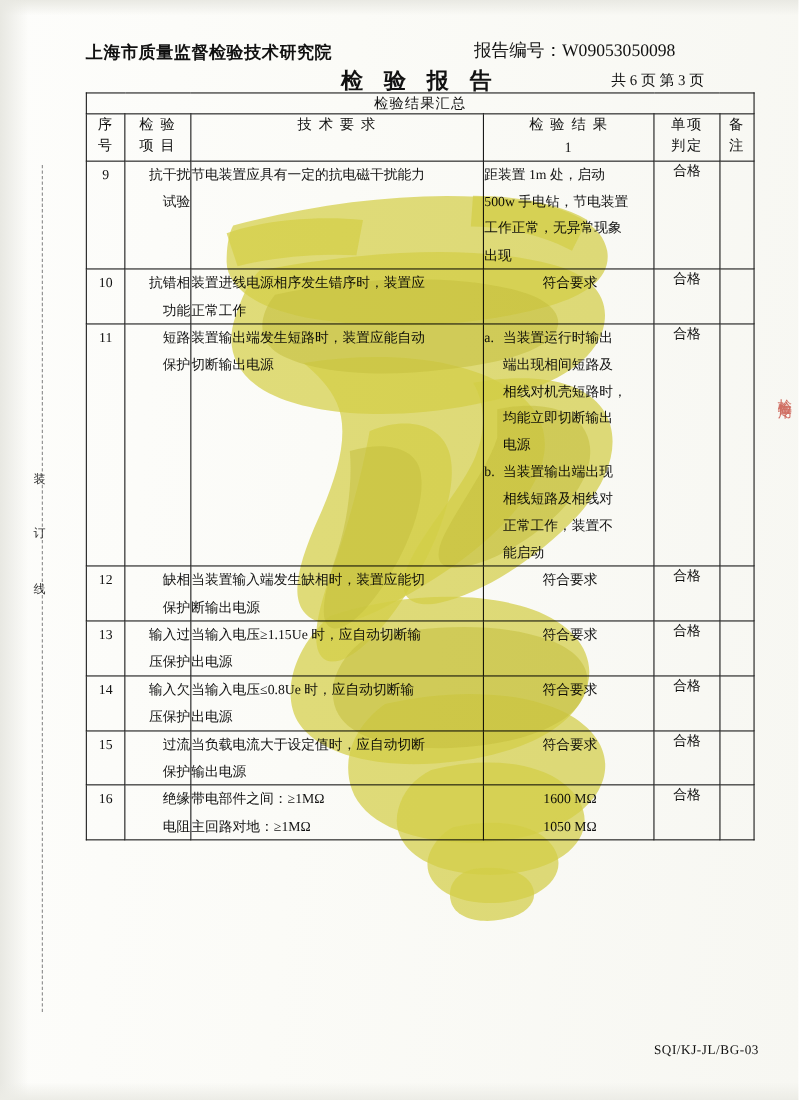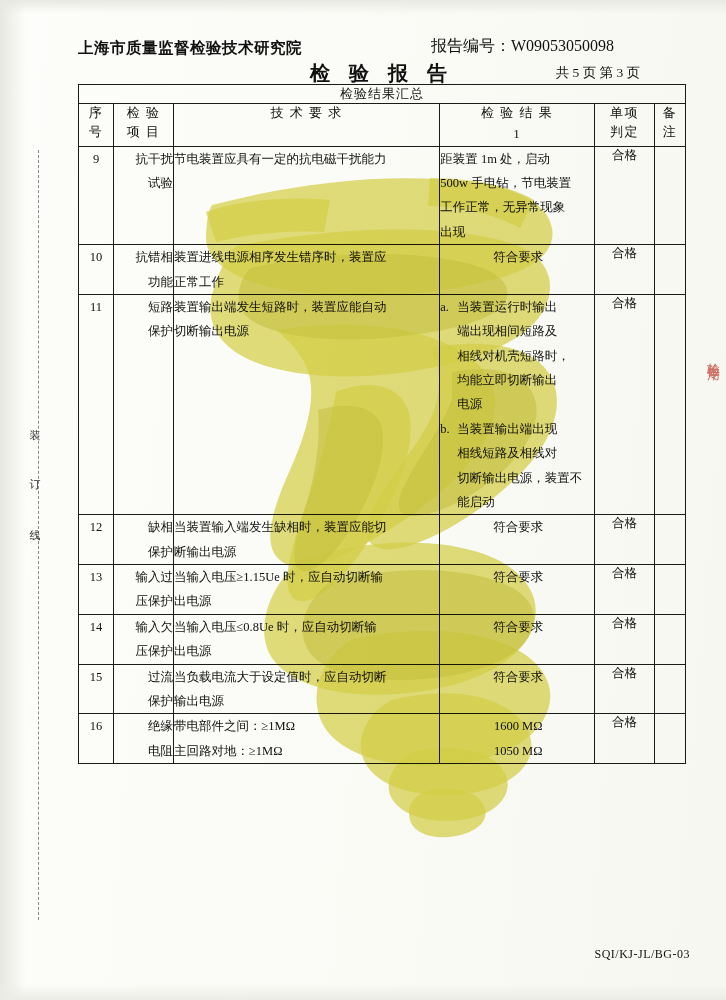--- a/index.html
+++ b/index.html
@@ -224,21 +224,21 @@
   <div class="binding-label bl1">装</div>
   <div class="binding-label bl2">订</div>
   <div class="binding-label bl3">线</div>
 
   <div class="seal">检验专用</div>
 
   <header class="doc-head">
     <div class="org-name">上海市质量监督检验技术研究院</div>
     <div class="report-no">报告编号：W09053050098</div>
     <div class="main-title">检 验 报 告</div>
-    <div class="page-no">共 5 页  第 3 页</div>
+    <div class="page-no">共 6 页  第 3 页</div>
   </header>
 
   <div class="tbl-wrap">
     <table class="report">
       <colgroup>
         <col class="col-idx">
           <col class="col-item">
           <col class="col-req">
         <col class="col-res">
           <col class="col-judge">
@@ -319,21 +319,21 @@
               <div class="res-list">
                 <div class="res-li"><span class="marker">a.</span><span>当装置运行时输出</span></div>
                 <div class="res-li"><span>端出现相间短路及</span></div>
                 <div class="res-li"><span>相线对机壳短路时，</span></div>
                 <div class="res-li"><span>均能立即切断输出</span></div>
                 <div class="res-li"><span>电源</span></div>
               </div>
               <div class="res-list">
                 <div class="res-li"><span class="marker">b.</span><span>当装置输出端出现</span></div>
                 <div class="res-li"><span>相线短路及相线对</span></div>
-                <div class="res-li"><span>切断输出电源，装置不</span></div>
+                <div class="res-li"><span>正常工作，装置不</span></div>
                 <div class="res-li"><span>能启动</span></div>
               </div>
             </td>
             <td class="c-judge">合格</td>
             <td class="c-note"></td>
           </tr>
           <tr>
             <td class="c-idx">12</td>
             <td class="c-item">
               <div>缺相</div>

